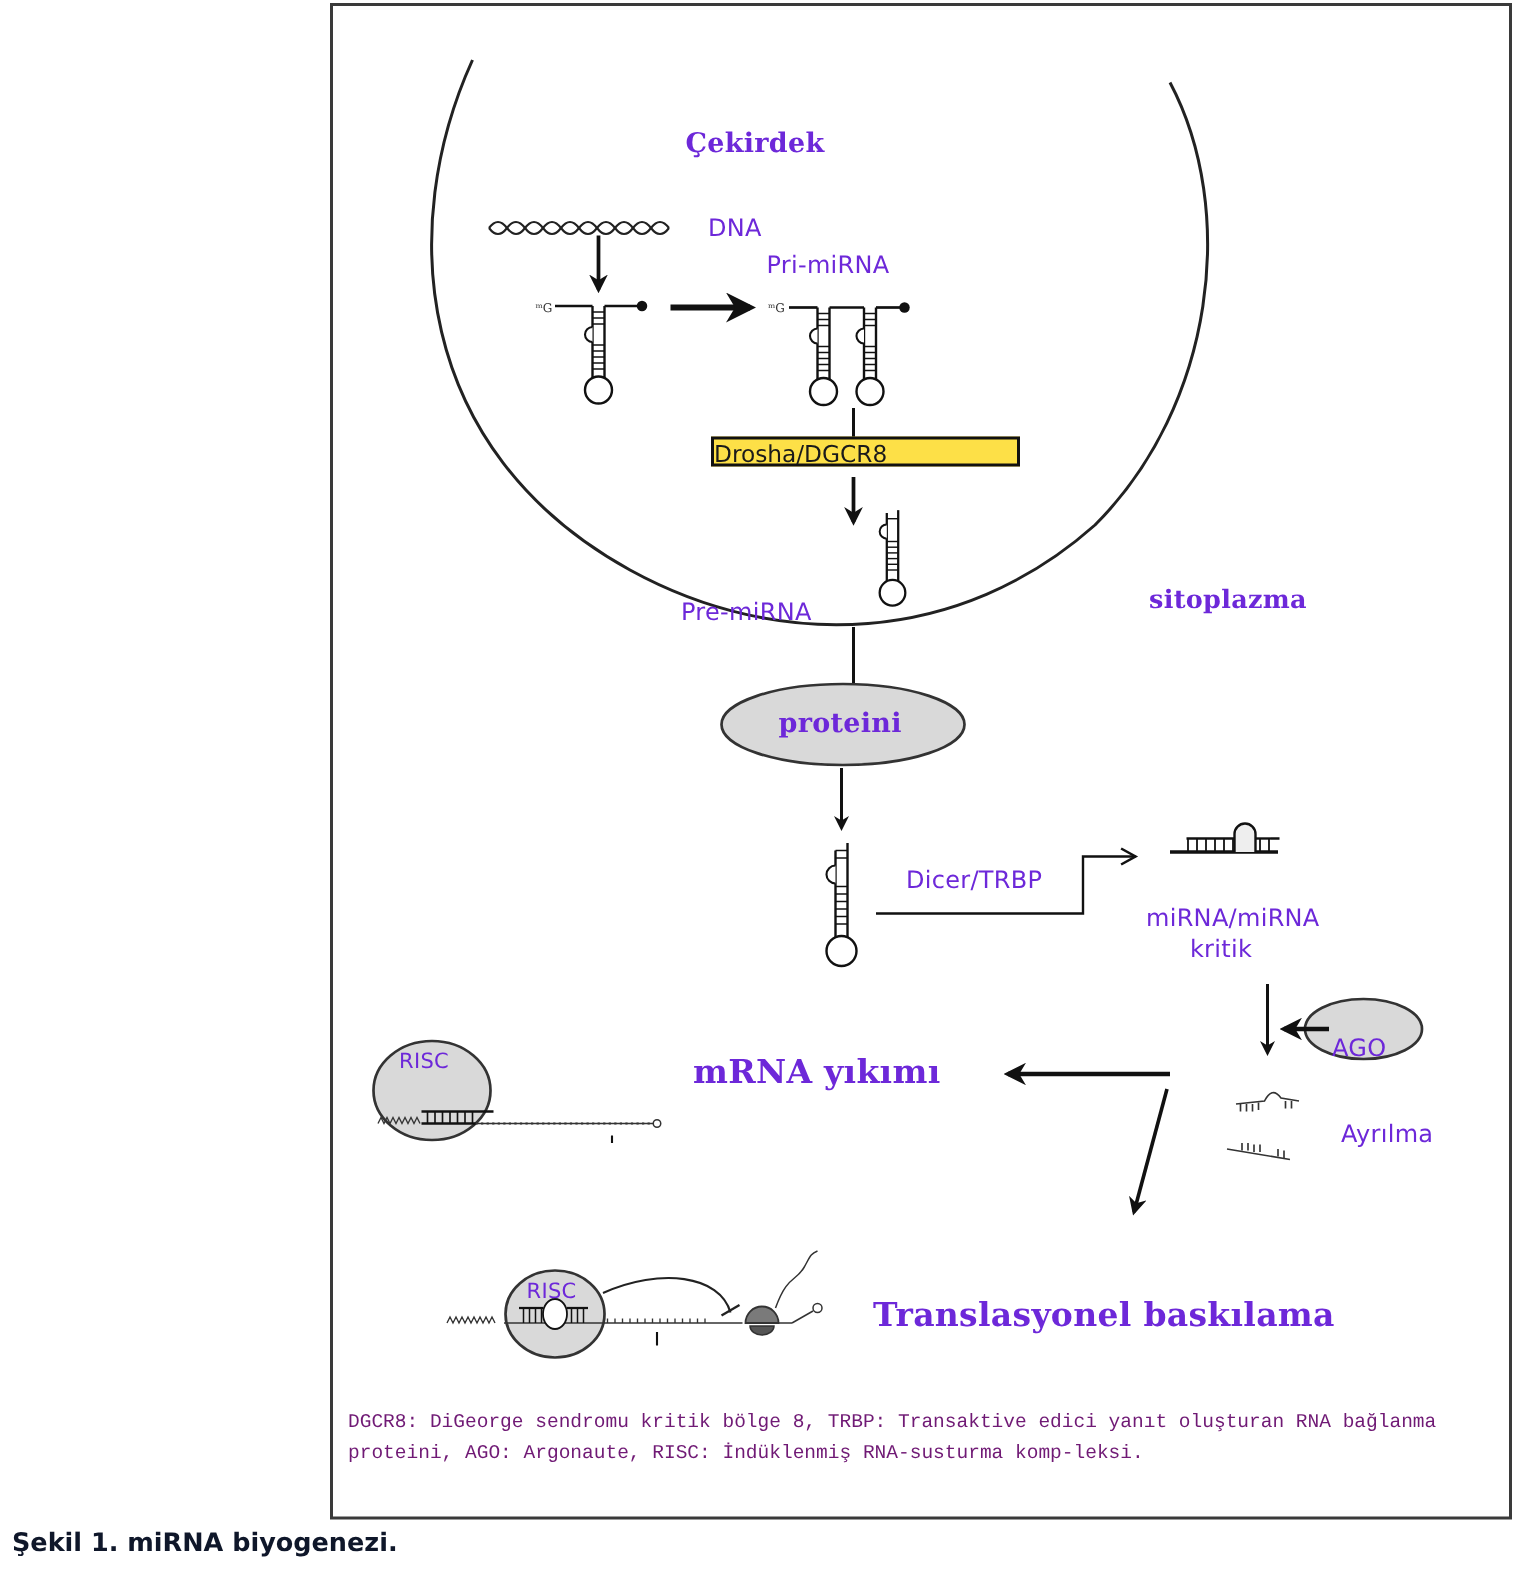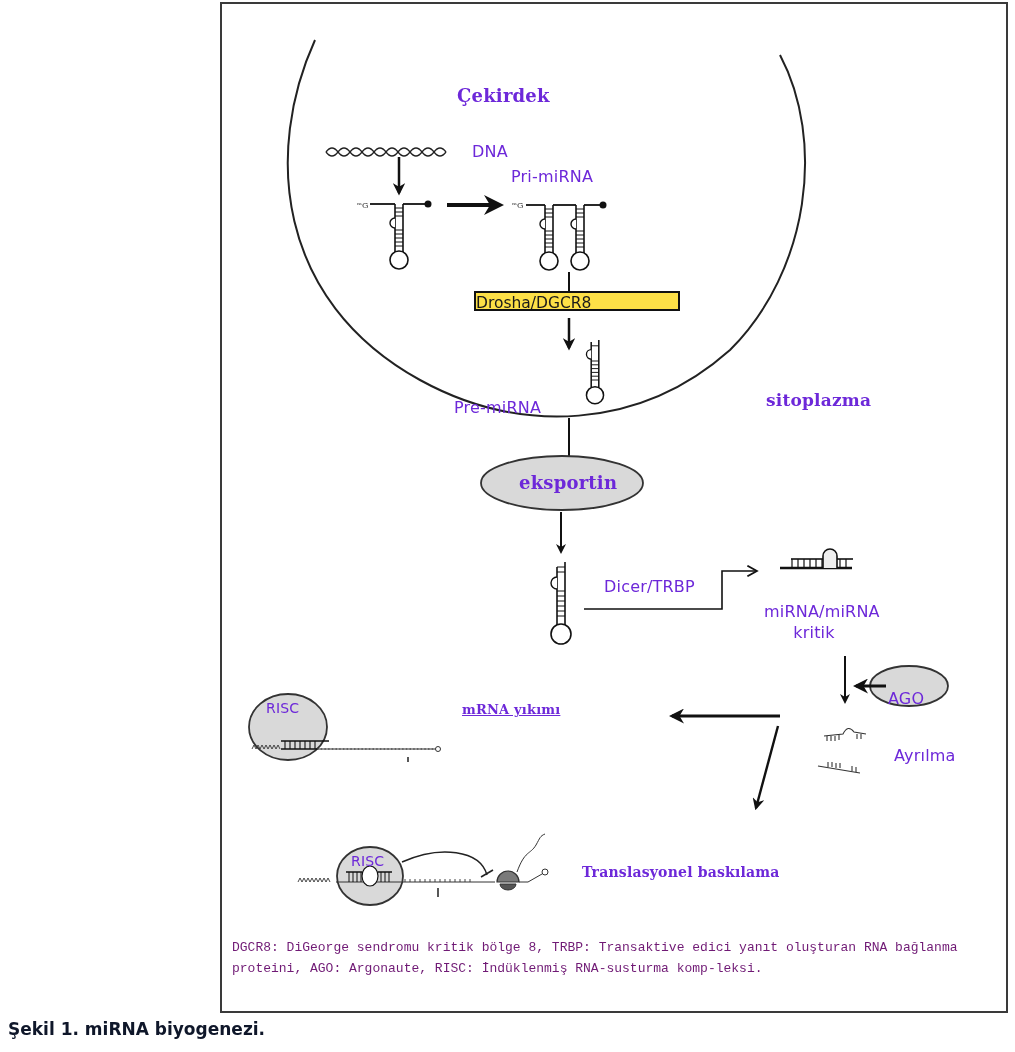--- a/index.html
+++ b/index.html
@@ -233,25 +233,25 @@
     <circle cx="545" cy="872" r="3" fill="#fff" stroke="#333"></circle>
   </g>
 </svg>
 
 <div class="lbl bold" style="left:457px; top:85px; font-size:18px;">Çekirdek</div>
 <div class="lbl" style="left:472px; top:142px;">DNA</div>
 <div class="lbl" style="left:511px; top:167px;">Pri-miRNA</div>
 <div class="box-label">Drosha/DGCR8</div>
 <div class="lbl" style="left:454px; top:374px;margin-top:24px;">Pre-miRNA</div>
 <div class="lbl bold" style="left:766px; top:390px;">sitoplazma</div>
-<div class="lbl bold" style="left:519px; top:472px; font-size:18px;">eksportin</div>
+<div class="lbl bold" style="left:519px; top:472px; font-size:18px;">proteini</div>
 <div class="lbl" style="left:604px; top:577px;">Dicer/TRBP</div>
 <div class="lbl center" style="left:764px; top:602px; width:100px;">miRNA/miRNA</div>
 <div class="lbl center" style="left:764px; top:623px; width:100px;">kritik</div>
 <div class="lbl" style="left:888px; top:677px;margin-top:12px;">AGO</div>
 <div class="lbl" style="left:894px; top:746px;">Ayrılma</div>
 <div class="lbl" style="left:266px; top:700px; font-size:14px;">RISC</div>
-<div class="lbl bold" style="left:462px; top:702px; font-size:13px;text-decoration:underline;">mRNA yıkımı</div>
+<div class="lbl bold" style="left:462px; top:702px; font-size:22px;">mRNA yıkımı</div>
 <div class="lbl" style="left:351px; top:853px; font-size:14px;">RISC</div>
-<div class="lbl bold" style="left:582px; top:864px; font-size:14px;">Translasyonel baskılama</div>
+<div class="lbl bold" style="left:582px; top:864px; font-size:22px;">Translasyonel baskılama</div>
 
 <div id="legend">DGCR8: DiGeorge sendromu kritik bölge 8, TRBP: Transaktive edici yanıt oluşturan RNA bağlanma proteini, AGO: Argonaute, RISC: İndüklenmiş RNA-susturma komp-leksi.</div>
 <div id="caption">Şekil 1. miRNA biyogenezi.</div>
 
 </body></html>

